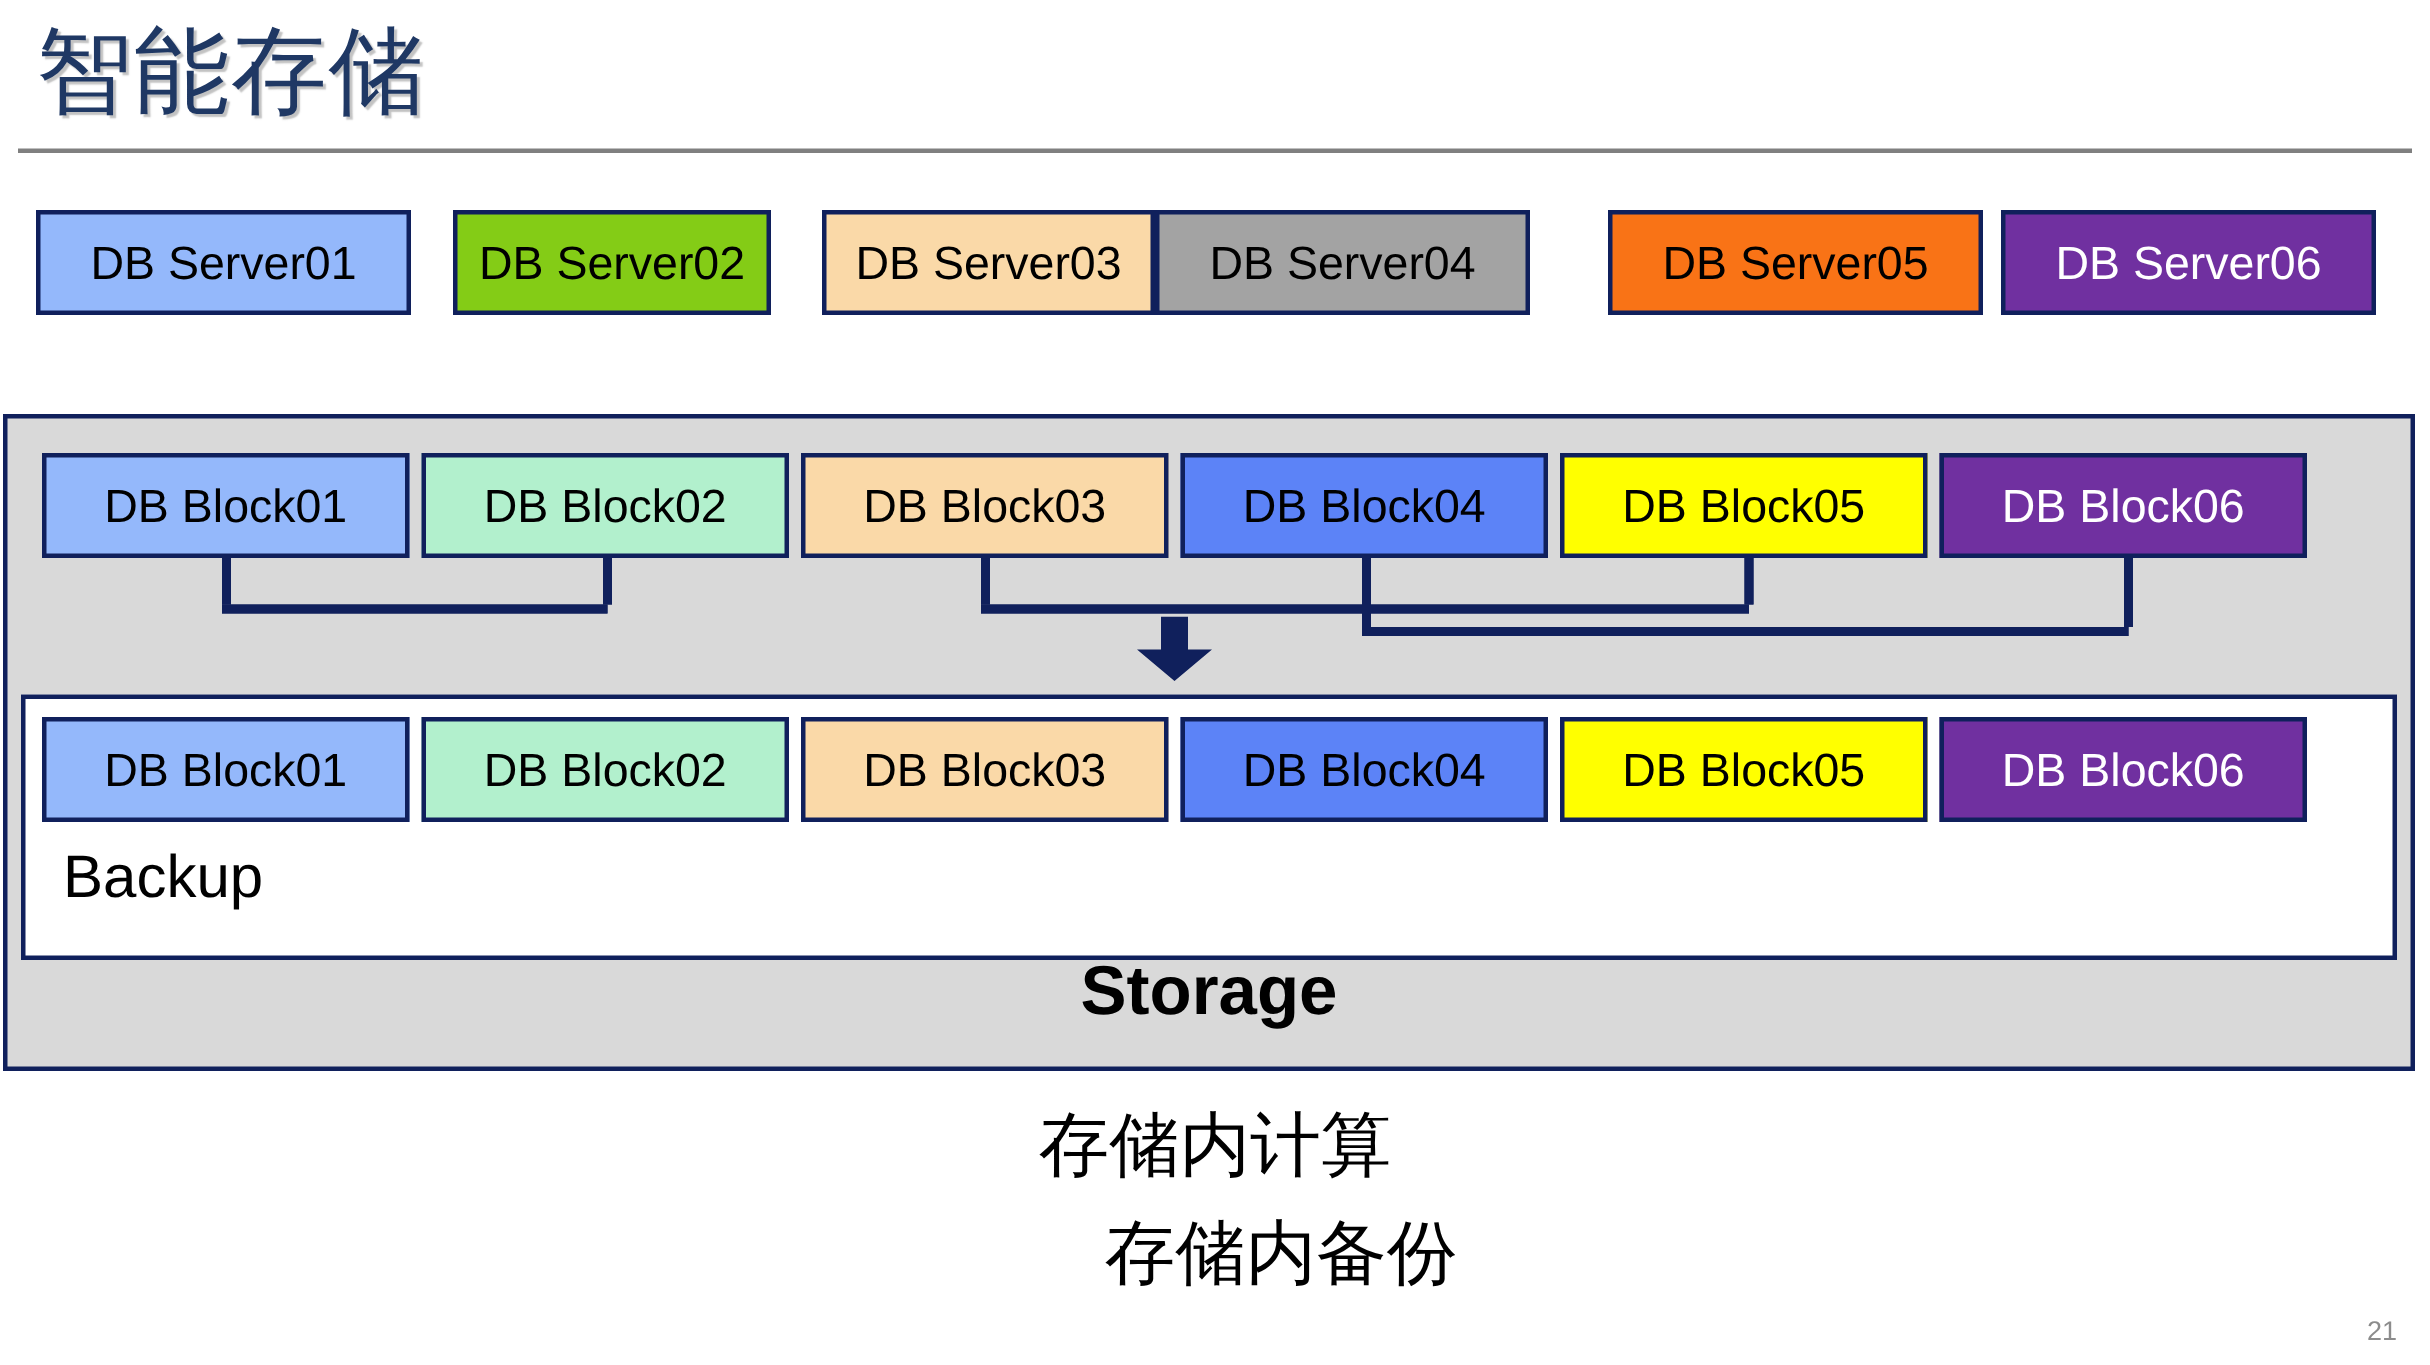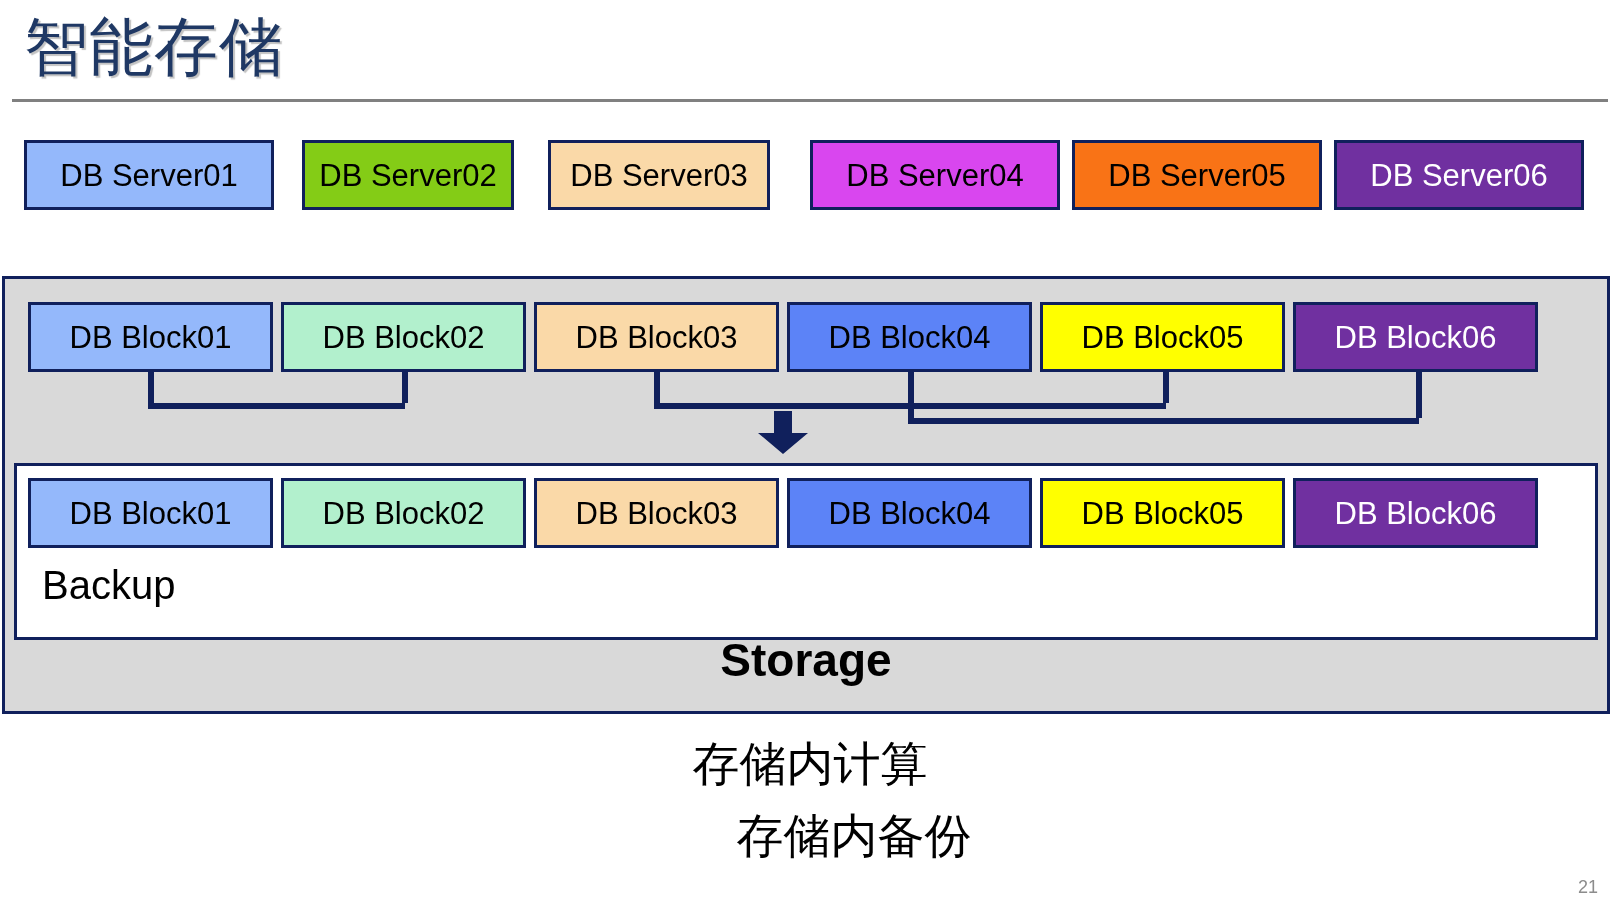--- a/index.html
+++ b/index.html
@@ -151,21 +151,21 @@
 <div class="server-row" id="server-row">
     <div class="box dark-text" style="left: 24px; width: 250px; background: rgb(148, 184, 251); color: rgb(0, 0, 0);">
       <span>DB Server01</span>
     </div>
     <div class="box dark-text" style="left: 286px; width: 212px; background: #84cc16; color: rgb(0, 0, 0); margin-left: 16px;">
       <span>DB Server02</span>
     </div>
     <div class="box dark-text" style="left: 548px; width: 222px; background: rgb(250, 217, 168); color: rgb(0, 0, 0);">
       <span>DB Server03</span>
     </div>
-    <div class="box dark-text" style="left: 810px; width: 250px; background: #d946ef; color: rgb(0, 0, 0);">
+    <div class="box dark-text" style="left: 770px; width: 250px; background: #a3a3a3; color: rgb(0, 0, 0);">
       <span>DB Server04</span>
     </div>
     <div class="box dark-text" style="left: 1072px; width: 250px; background: #f97316; color: rgb(0, 0, 0);">
       <span>DB Server05</span>
     </div>
     <div class="box light-text" style="left: 1334px; width: 250px; background: rgb(112, 48, 160); color: rgb(255, 255, 255);">
       <span>DB Server06</span>
     </div>
   </div>
 

